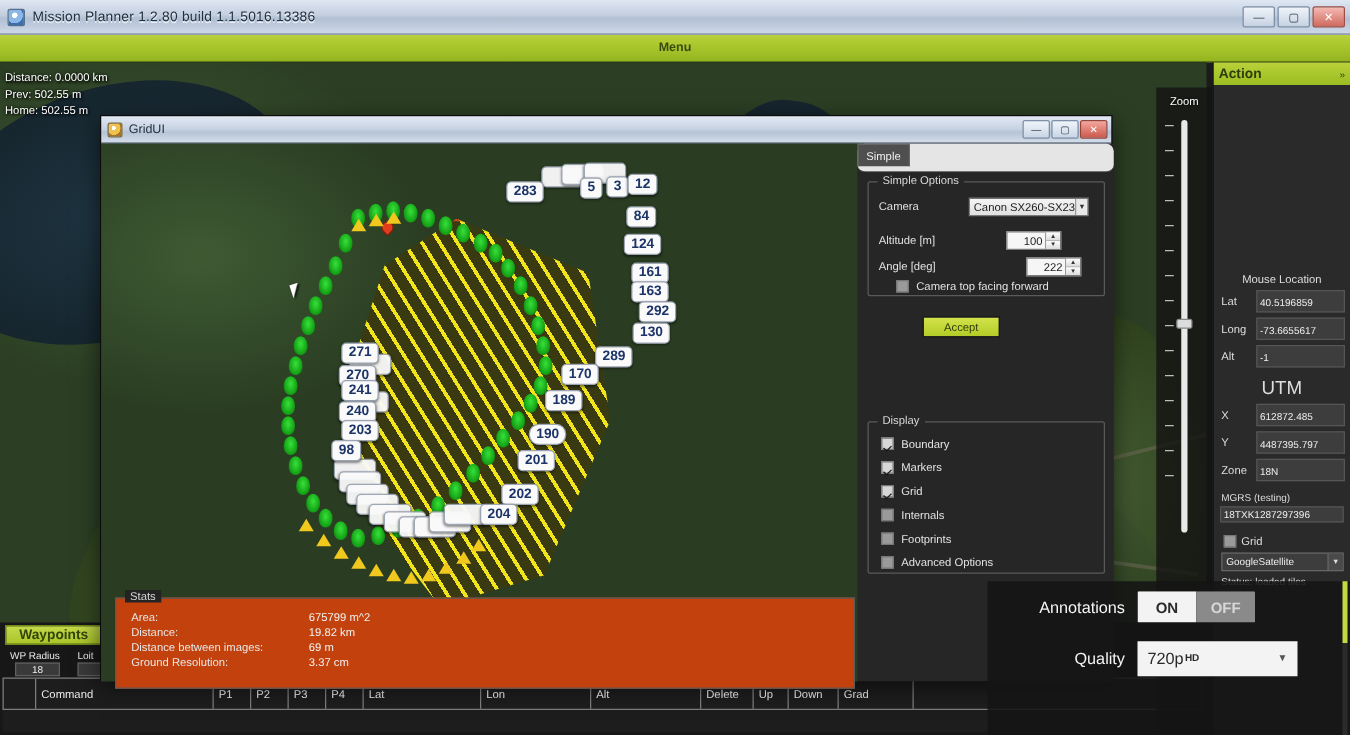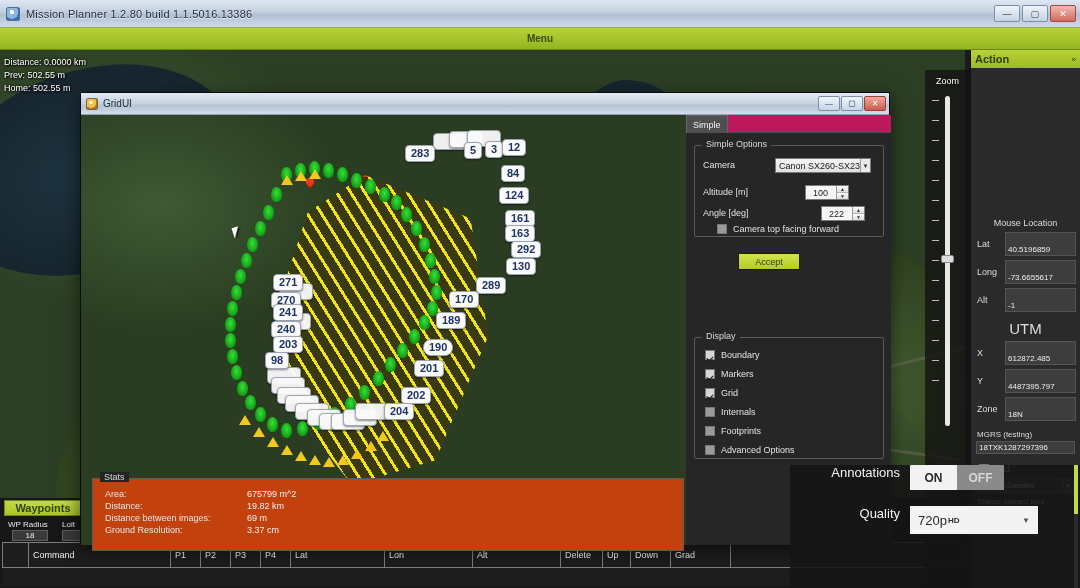--- a/index.html
+++ b/index.html
@@ -120,21 +120,21 @@
   .action-head .t { font-size: 11px; font-weight: bold; color: #2e3c0c; }
   .action-head .chev { margin-left: auto; font-size: 8px; color: #2e3c0c; }
 
   .mouse-loc-title {
     margin-top: 150px; text-align: center; font-size: 9px; color: #ddd;
   }
   .kv { display: flex; align-items: center; margin: 4px 4px 0 6px; }
   .kv .k { width: 28px; font-size: 9px; color: #ddd; }
   .kv .v {
     flex: 1; height: 18px; background: #3d3d3d; border: 1px solid #555;
-    font-size: 8px; color: #eee; padding: 11px 2px; line-height: 12px; overflow: hidden; white-space: nowrap;
+    font-size: 8px; color: #eee; padding: 4px 2px; line-height: 12px; overflow: hidden; white-space: nowrap;
   }
   .utm-title { text-align: center; font-size: 15px; color: #ddd; margin-top: 8px; }
   .mgrs-title { font-size: 8px; color: #ddd; margin: 9px 0 2px 6px; }
   .mgrs-val {
     margin: 0 5px; height: 13px; background: #3d3d3d; border: 1px solid #555;
     font-size: 8px; color: #eee; padding: 0 2px; line-height: 12px; overflow: hidden; white-space: nowrap;
   }
   .gridchk { display: flex; align-items: center; margin: 10px 0 0 8px; gap: 4px; }
   .gridchk .lbl { font-size: 9px; color: #ddd; }
   .provider {
@@ -224,21 +224,21 @@
   }
   .homepin {
     position: absolute; width: 10px; height: 10px; border-radius: 50% 50% 50% 0;
     background: #e03c1e; transform: rotate(-45deg); border: 1px solid #7d1f0d;
   }
 
   
   .opts {
     position: absolute; left: 605px; top: 0; width: 205px; height: 430px; background: #262626;
   }
-  .tabstrip { height: 18px; background: #be185d; border-bottom: 1px solid #4a4a4a; display: flex; }
+  .tabstrip { height: 23px; background: #e5e5e5; border-bottom: 1px solid #4a4a4a; display: flex; border-radius: 6px; }
   .tab {
     min-width: 34px; height: 18px; background: #4f4f4f; border: 1px solid #666; border-bottom: none;
     font-size: 9px; color: #f0f0f0; display: flex; align-items: center; justify-content: center; padding: 0 6px;
   }
   .groupbox {
     position: absolute; border: 1px solid #5a5a5a; border-radius: 2px;
   }
   .groupbox > .gtitle {
     position: absolute; top: -7px; left: 7px; background: #262626; padding: 0 4px;
     font-size: 9px; color: #d8d8d8;
@@ -252,21 +252,21 @@
     height: 15px; background: linear-gradient(to bottom, #f5f5f5, #e0e0e0); border: 1px solid #7a7a7a;
     display: flex; align-items: center; font-size: 9px; color: #1b1b1b; padding-left: 3px; overflow: hidden; white-space: nowrap;
   }
   .combo .arrow {
     margin-left: auto; width: 13px; height: 13px; background: #e9e9e9; border-left: 1px solid #9a9a9a;
     display: flex; align-items: center; justify-content: center; font-size: 6px; color: #333;
   }
   .spin {
     height: 15px; background: #f6f6f6; border: 1px solid #7a7a7a; display: flex; align-items: center;
   }
-  .spin .val { font-size: 9px; color: #1b1b1b; padding-left: 7px; flex: 1; }
+  .spin .val { font-size: 9px; color: #1b1b1b; padding-left: 13px; flex: 1; }
   .spin .ud {
     width: 12px; height: 13px; display: flex; flex-direction: column; border-left: 1px solid #9a9a9a;
   }
   .spin .ud i {
     flex: 1; display: flex; align-items: center; justify-content: center; font-size: 5px; color: #333;
     background: linear-gradient(to bottom, #fdfdfd, #dcdcdc);
   }
   .spin .ud i:first-child { border-bottom: 1px solid #b5b5b5; }
 
   .chkrow { display: flex; align-items: center; gap: 6px; margin: 0 0 9px 10px; }
@@ -326,21 +326,21 @@
     border-right: 1px solid #7e7e7e; font-size: 9px; color: #ececec;
     display: flex; align-items: center; padding-left: 4px; height: 100%;
   }
   .wp-rowstrip { position: absolute; left: 2px; top: 70px; width: 960px; height: 18px; background: #1d1d1d; }
 
   
   .yt {
     position: absolute; left: 790px; top: 465px; width: 290px; height: 123px; z-index: 70;
     background: rgba(20,20,20,.88);
   }
-  .yt-row { display: flex; height: 41px; }
+  .yt-row { display: flex; align-items: center; height: 41px; }
   .yt-label {
     width: 120px; text-align: right; padding-right: 10px; font-size: 13px; color: #f4f4f4;
   }
   .seg { display: flex; border-radius: 1px; overflow: hidden; }
   .seg .s {
     width: 47px; height: 25px; display: flex; align-items: center; justify-content: center;
     font-size: 12px; font-weight: bold;
   }
   .seg .s.on { background: #f3f3f3; color: #2a2a2a; }
   .seg .s.off { background: #8a8a8a; color: #d8d8d8; }

